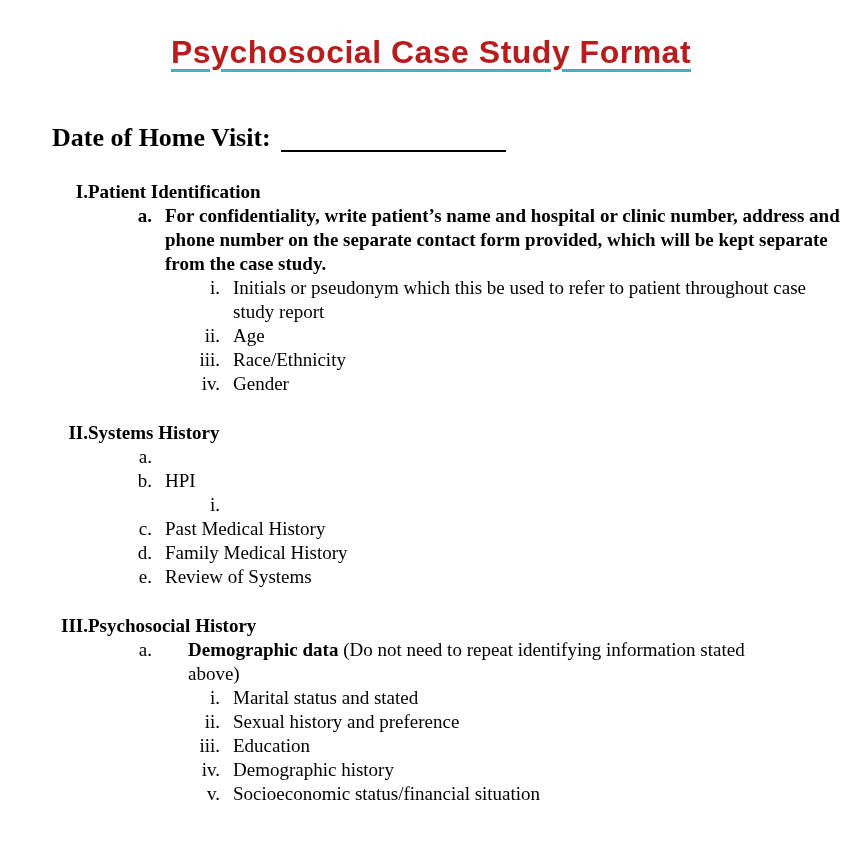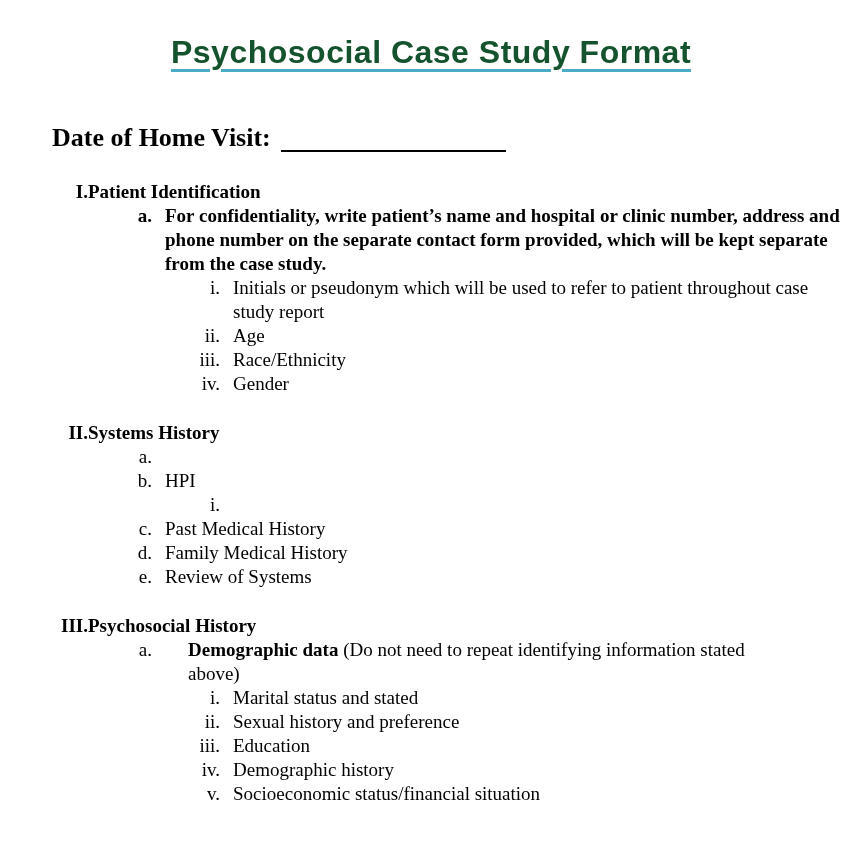--- a/index.html
+++ b/index.html
@@ -51,42 +51,42 @@
   .m3{ width:168px; margin-left:52px; }
   .t3{ margin-left:13px; max-width:600px; }
   .bold{ font-weight:bold; }
   .narrow{ max-width:600px;margin-left:36px; }
 </style>
 </head>
 <body>
 
 <div class="doc">
 
-  <h1 class="title" style="color: #14532d; text-decoration-color: rgb(75, 172, 198);">Psychosocial Case Study Format</h1>
+  <h1 class="title" style="color: #b91c1c; text-decoration-color: rgb(75, 172, 198);">Psychosocial Case Study Format</h1>
 
   <div class="fields">
     <div class="field">
       <span class="field-label">Date of Home Visit:</span><span class="blank blank-date"></span>
     </div>
   </div>
 
   <div class="outline">
 
     <div class="section">
       <div class="row">
         <span class="marker m1">I.</span>
         <span class="t1">Patient Identification</span>
       </div>
       <div class="row">
         <span class="marker m2 bold">a.</span>
         <span class="t2 bold">For confidentiality, write patient’s name and hospital or clinic number, address and phone number on the separate contact form provided, which will be kept separate from the case study.</span>
       </div>
       <div class="row">
         <span class="marker m3">i.</span>
-        <span class="t3">Initials or pseudonym which will be used to refer to patient throughout case study report</span>
+        <span class="t3">Initials or pseudonym which this be used to refer to patient throughout case study report</span>
       </div>
       <div class="row">
         <span class="marker m3">ii.</span>
         <span class="t3">Age</span>
       </div>
       <div class="row">
         <span class="marker m3">iii.</span>
         <span class="t3">Race/Ethnicity</span>
       </div>
       <div class="row">

